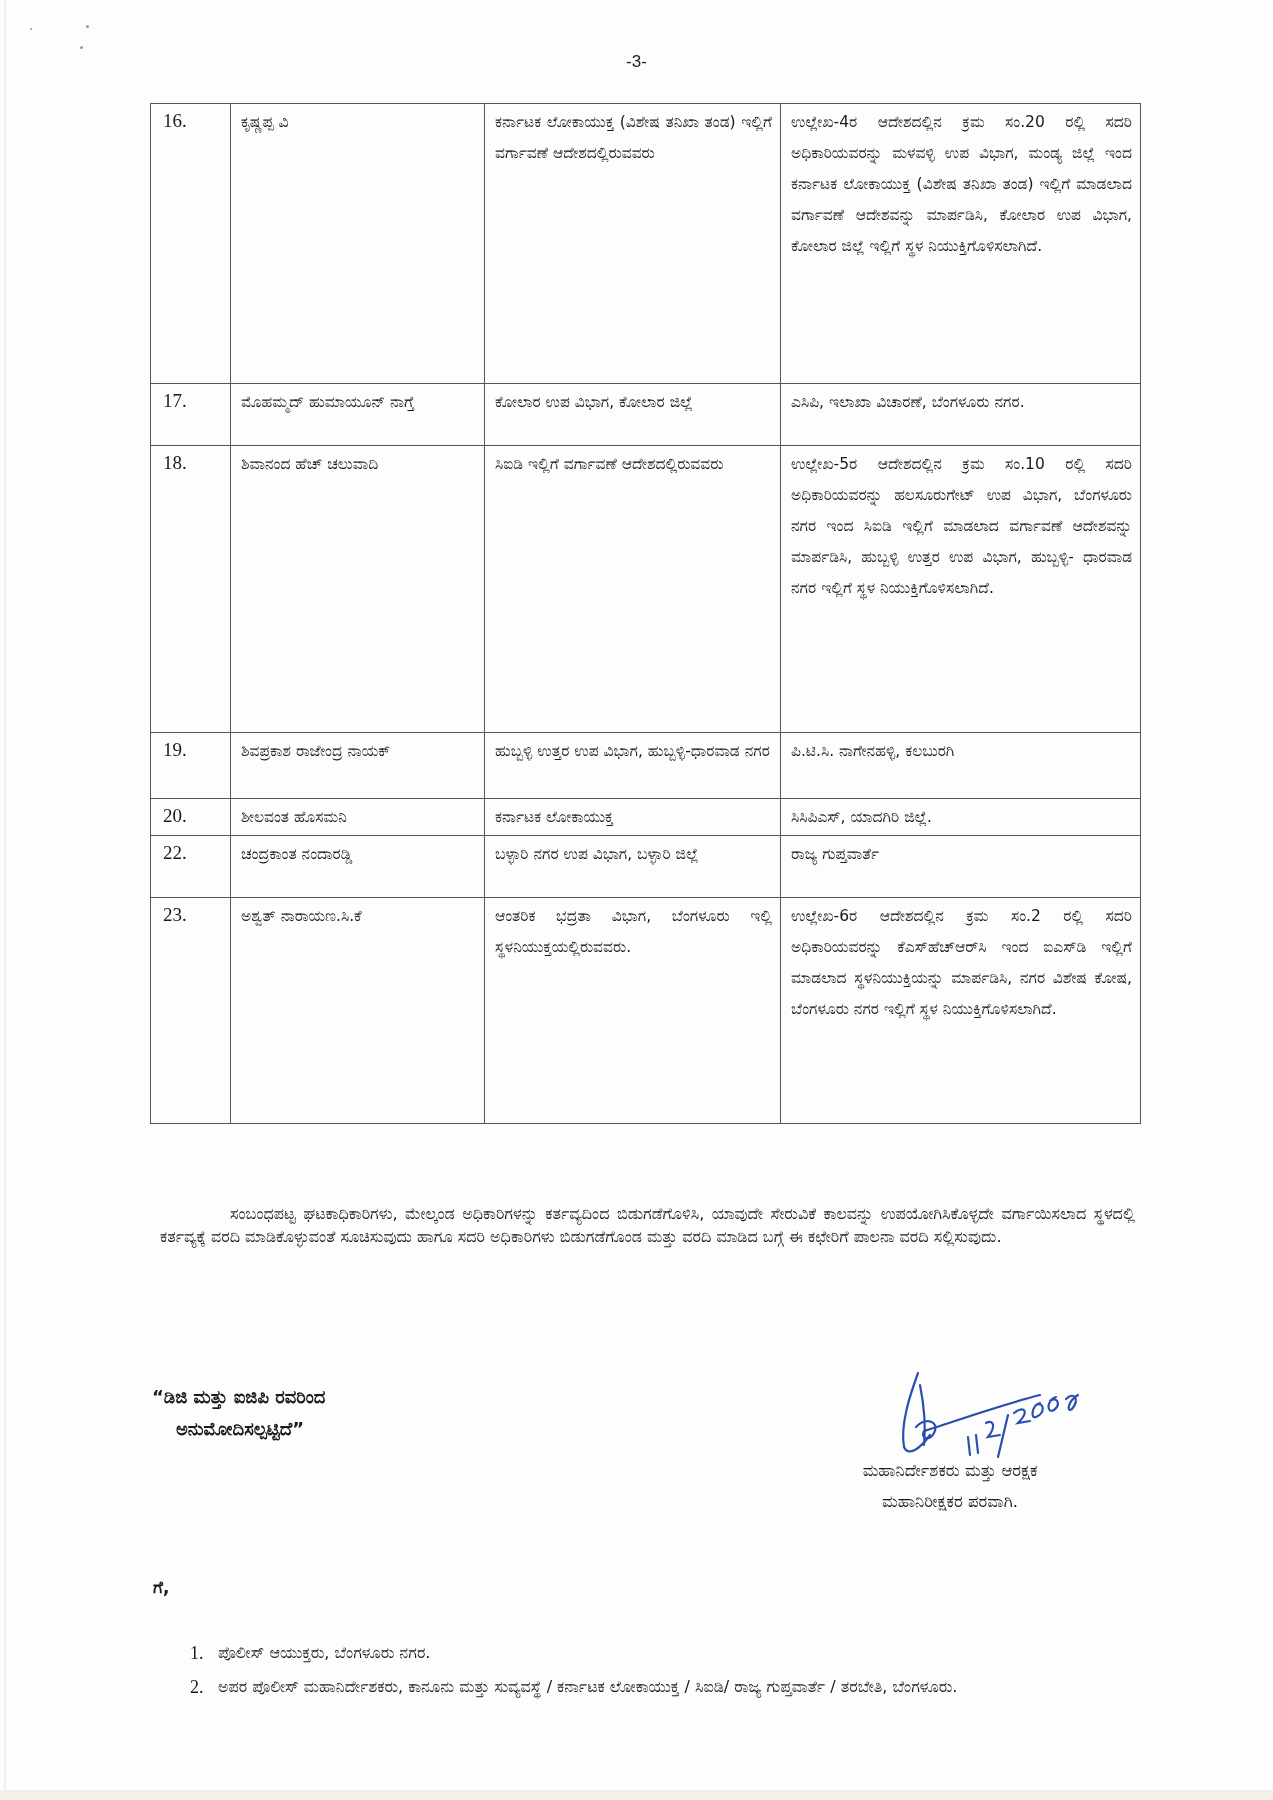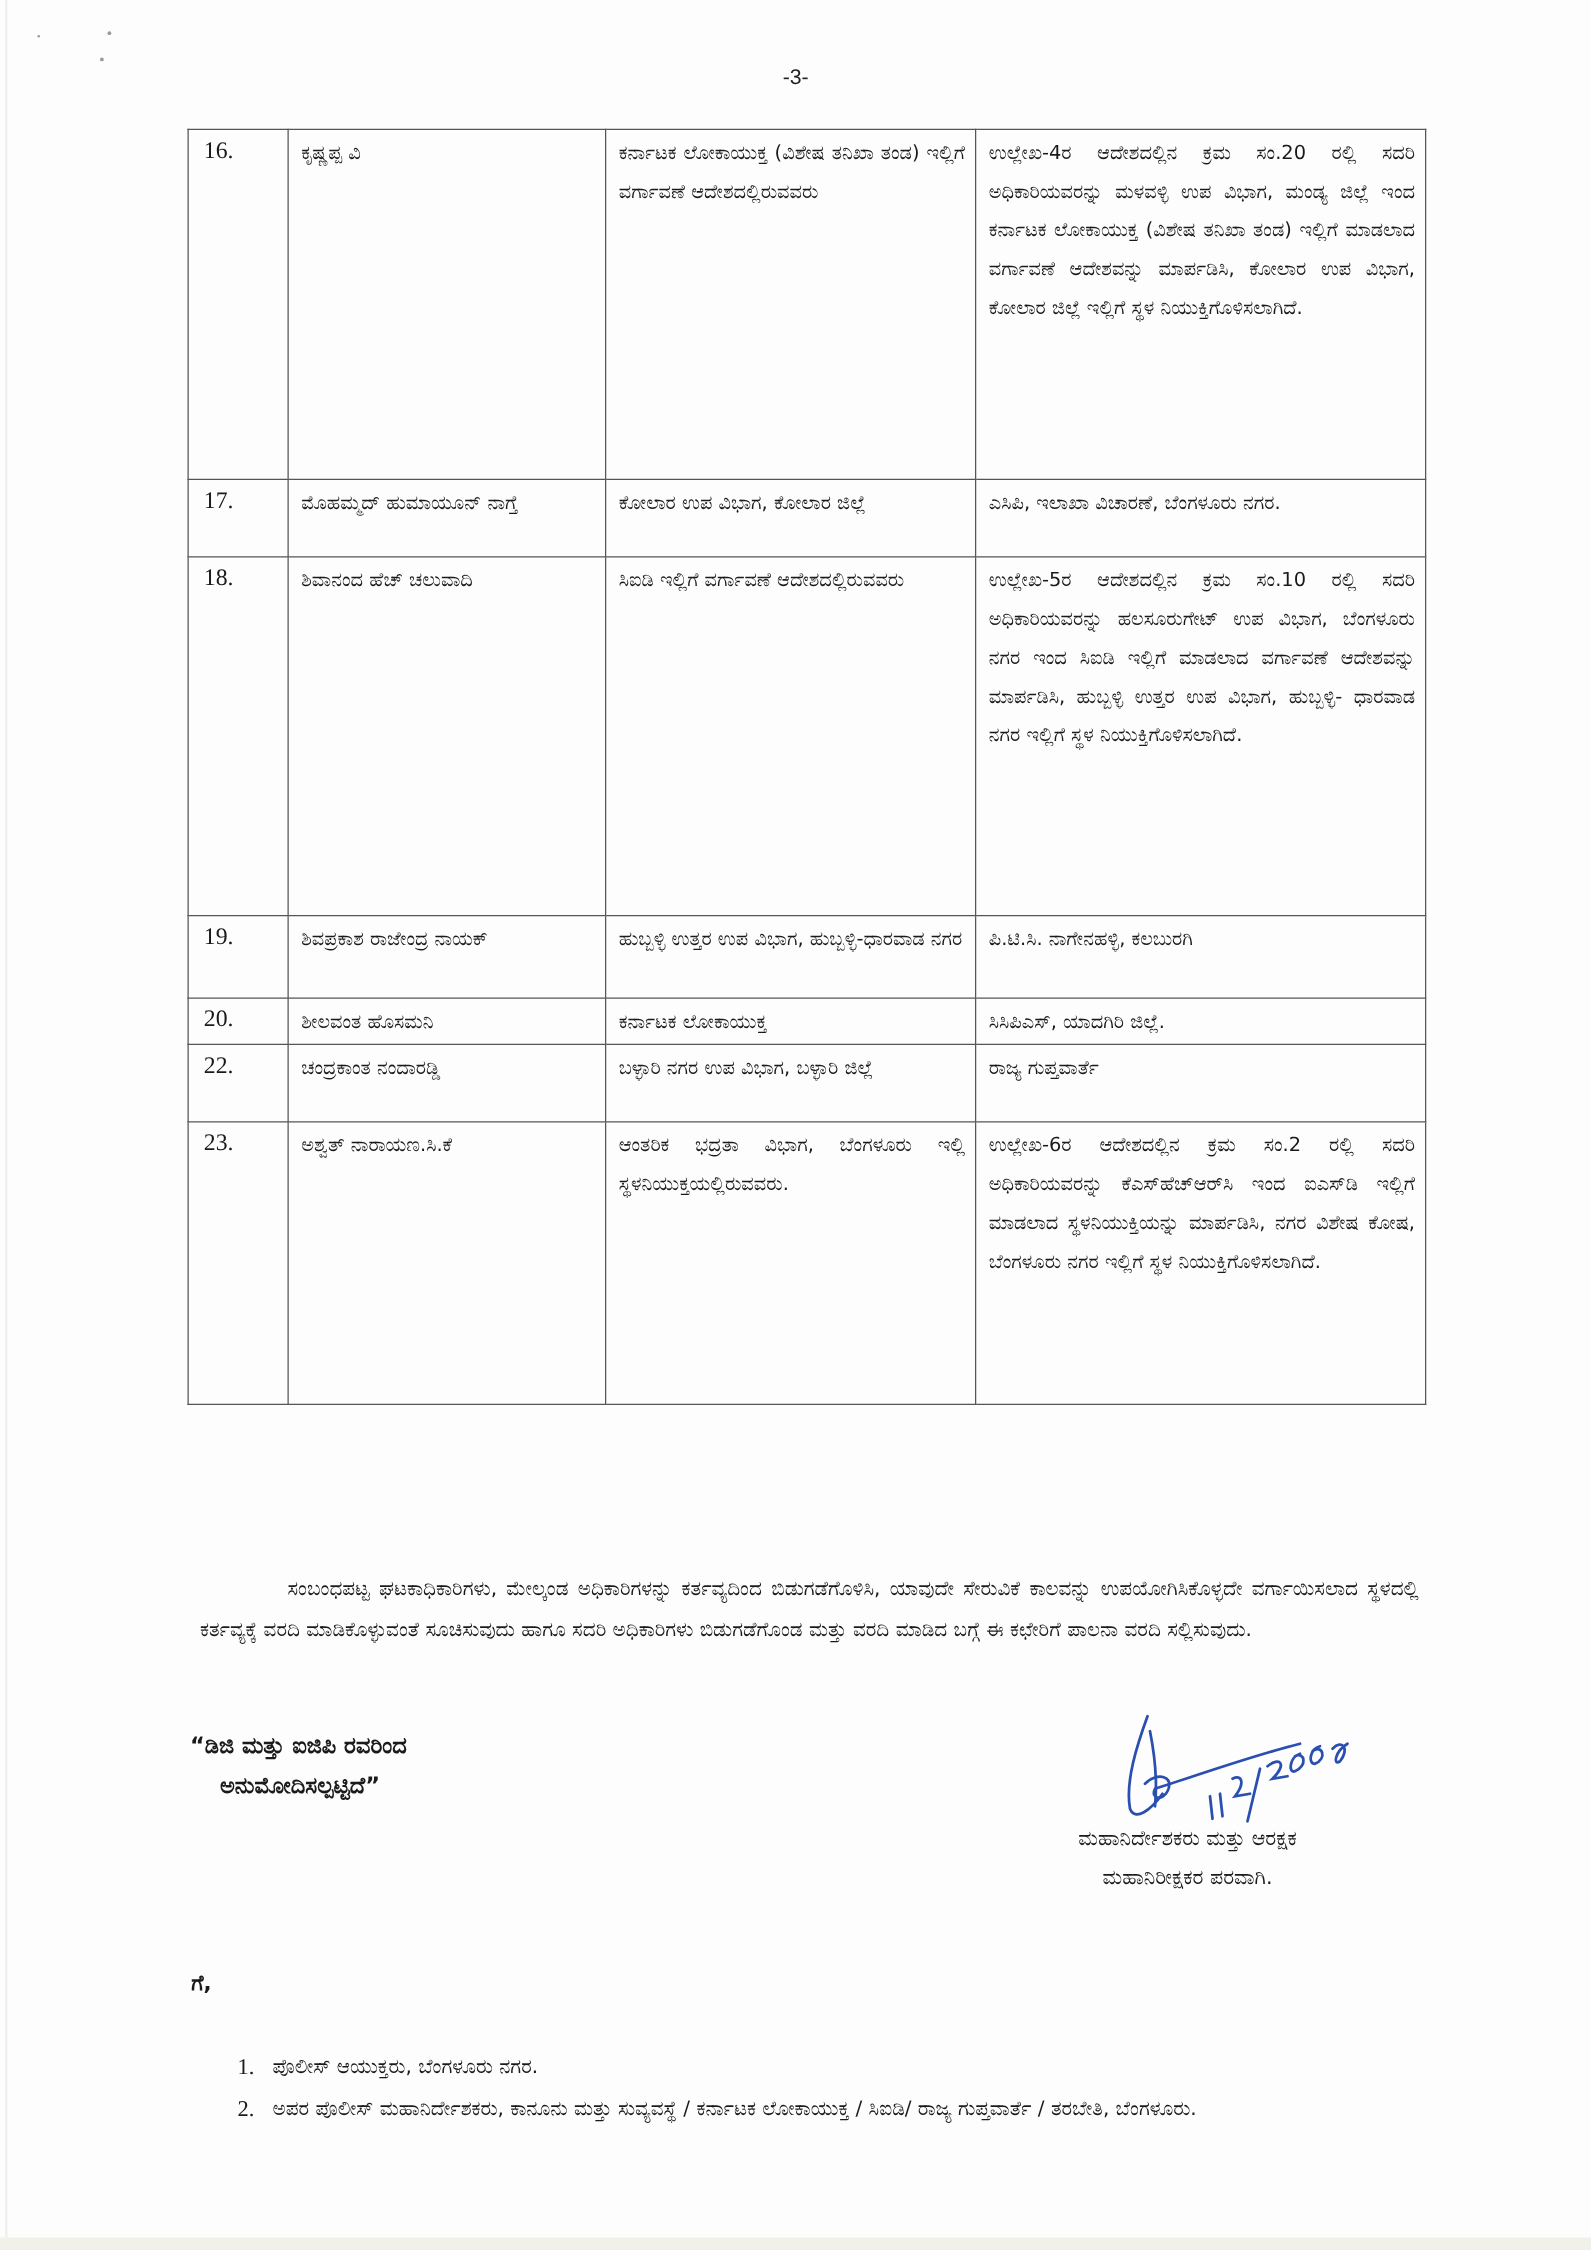--- a/index.html
+++ b/index.html
@@ -18,22 +18,22 @@
   table.orders td {
     border: 1.5px solid #555; vertical-align: top; padding: 3px 8px 2px 10px;
     font-size: 15.5px; line-height: 31px; text-align: justify; text-align-last: left;
   }
   table.orders td.num { font-family: "Liberation Serif", serif; font-size: 19px; line-height: 28px; padding-left: 12px; }
   col.c1 { width: 80px; }
   col.c2 { width: 254px; }
   col.c3 { width: 296px; }
   col.c4 { width: 360px; }
   .para {
-    position: absolute; left: 160px; top: 1254px; width: 975px;
-    font-size: 16px; line-height: 33px; text-align: justify; text-indent: 70px;
+    position: absolute; left: 160px; top: 1202px; width: 975px;
+    font-size: 16px; line-height: 23px; text-align: justify; text-indent: 70px;
   }
   .approval {
     position: absolute; left: 152px; top: 1381px; font-weight: bold; font-size: 18px; line-height: 32px;
   }
   .approval .l2 { display: block; padding-left: 24px; }
   .signature { position: absolute; left: 890px; top: 1365px; width: 220px; height: 95px; }
   .sign-block {
     position: absolute; left: 760px; top: 1455px; width: 380px; text-align: center;
     font-size: 16.5px; line-height: 31px;
   }

